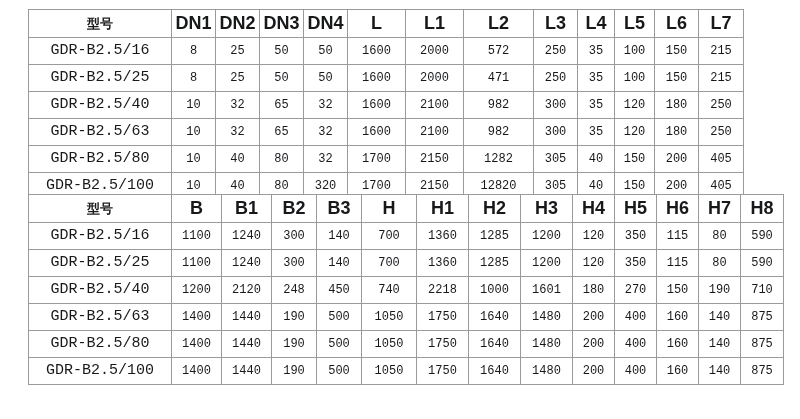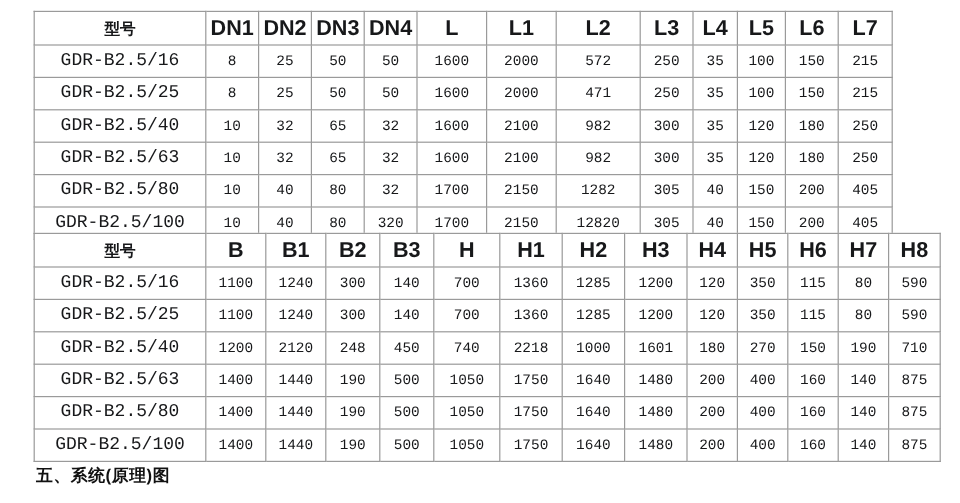--- a/index.html
+++ b/index.html
@@ -333,15 +333,14 @@
         <td>1480</td>
         <td>200</td>
         <td>400</td>
         <td>160</td>
         <td>140</td>
         <td>875</td>
       </tr>
     </tbody>
   </table>
 
-  <div class="section-title">五、系统(原理)图</div>
 
 </div>
 
 </body></html>

